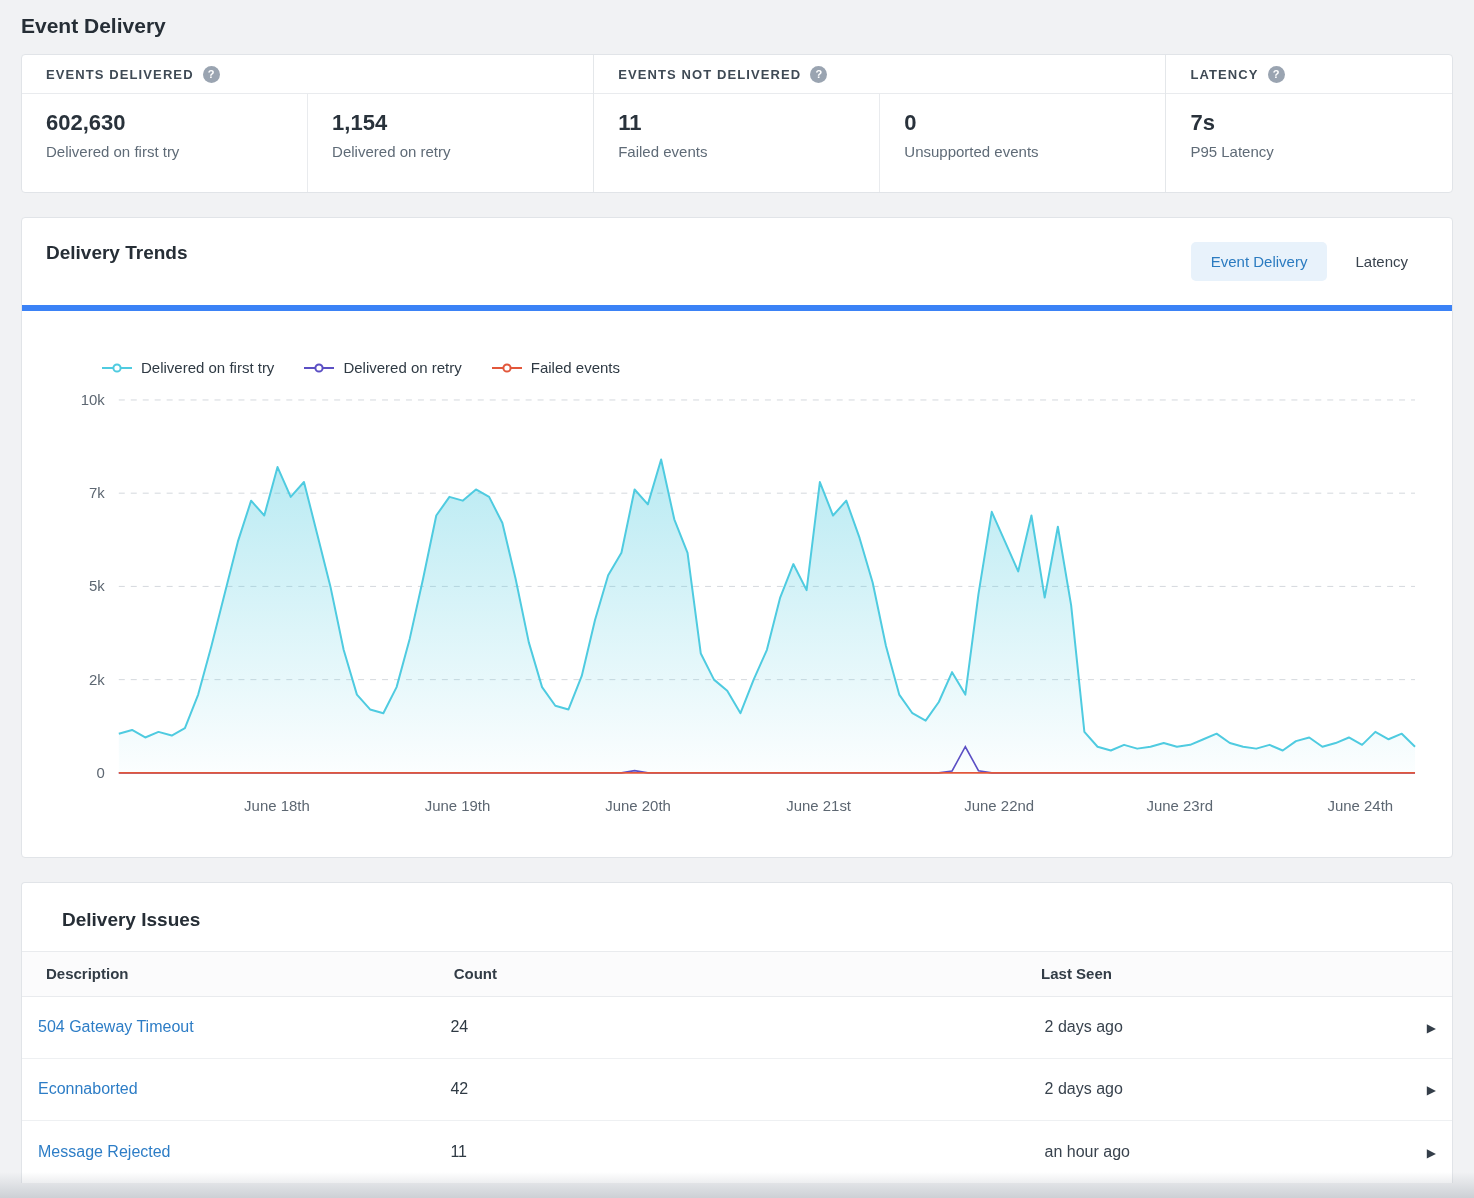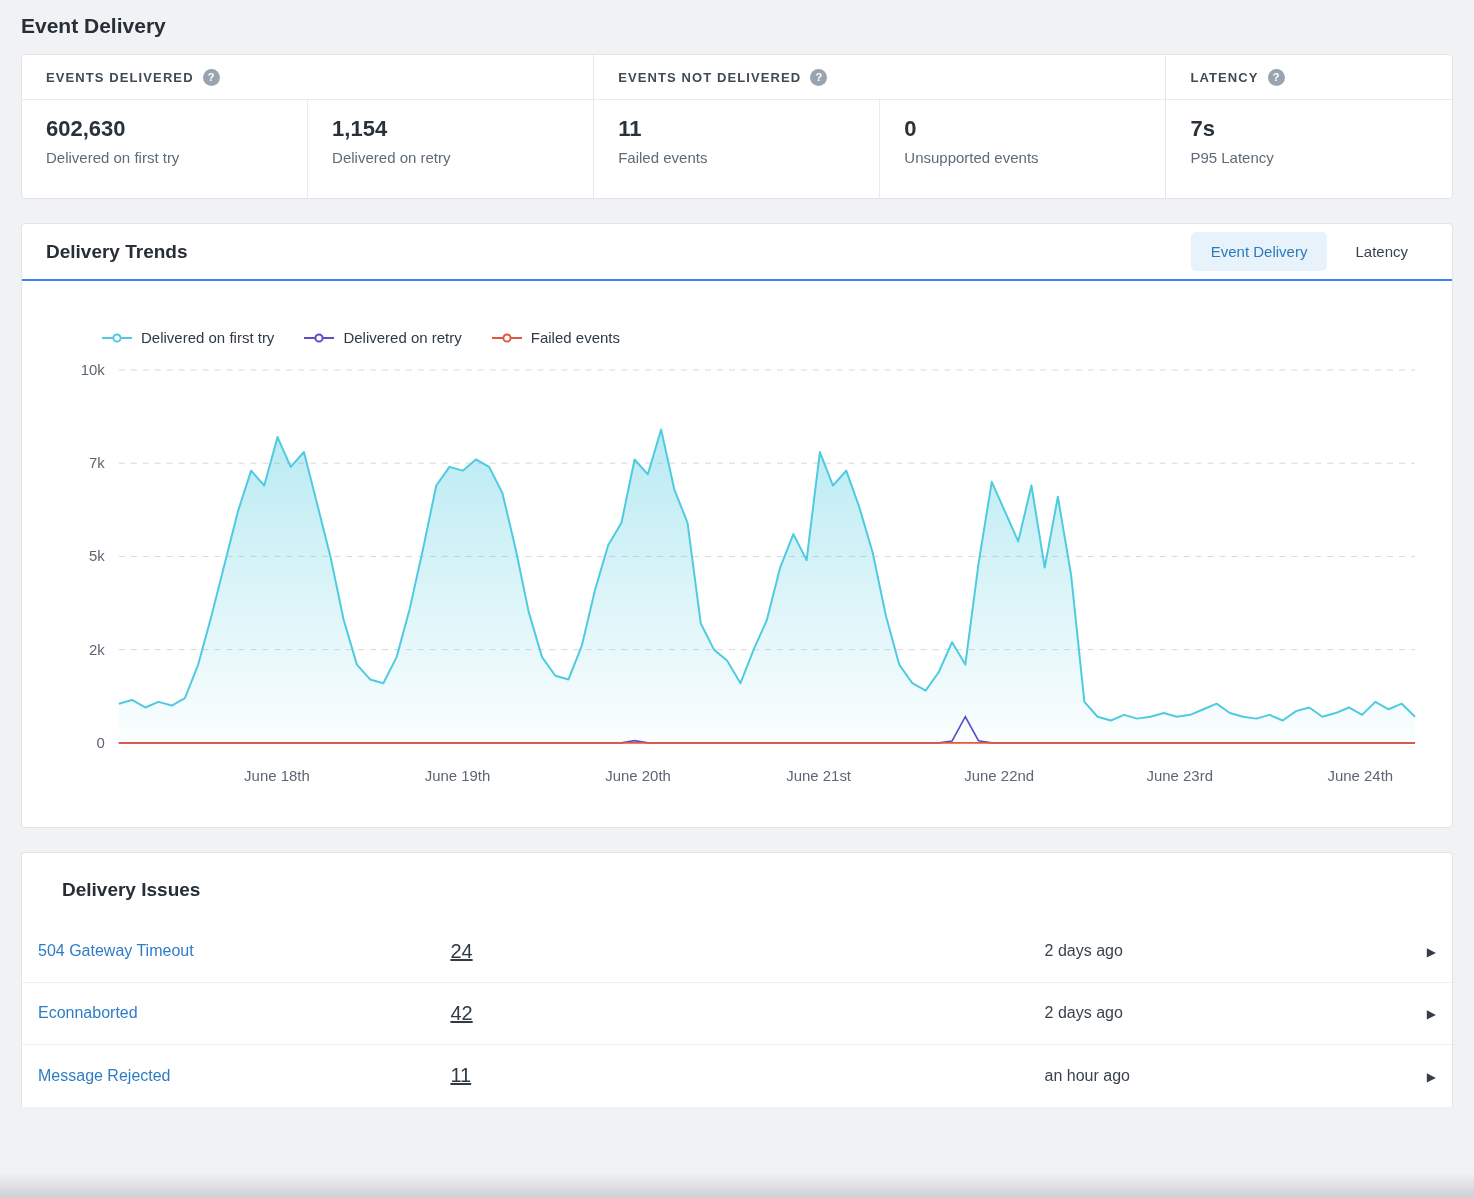--- a/index.html
+++ b/index.html
@@ -29,41 +29,41 @@
 
   
   .card {
     background: #fff; border: 1px solid #e1e4e8; border-radius: 4px;
   }
   .stats-card { display: flex; margin-bottom: 24px; }
   .stat-group { flex: 2; min-width: 0; }
   .stat-group + .stat-group { border-left: 1px solid #e4e7ea; }
   .stat-group.narrow { flex: 1; }
   .stat-group-header {
-    height: 45px; padding: 0 24px; border-bottom: 1px solid #e9ebee;
+    height: 39px; padding: 0 24px; border-bottom: 1px solid #e9ebee;
     display: flex; align-items: center; gap: 9px;
     font-size: 13px; font-weight: 700; letter-spacing: 1.1px; color: #3f4a55;
   }
   .help-icon {
     width: 17px; height: 17px; border-radius: 50%;
     background: #9aa4b1; color: #fff; font-size: 11px; font-weight: 700;
     display: inline-flex; align-items: center; justify-content: center;
     letter-spacing: 0; cursor: pointer; flex: 0 0 auto;
   }
   .stat-group-body { display: flex; }
   .metric { flex: 1; padding: 16px 24px 32px; min-width: 0; }
   .metric + .metric { border-left: 1px solid #e9ebee; }
   .metric-value { font-size: 22px; font-weight: 700; color: #29323b; margin-bottom: 7px; }
   .metric-label { font-size: 15px; color: #5f6b77; }
 
   
   .trends-card { margin-bottom: 24px; }
   .trends-header {
-    display: flex; justify-content: space-between; align-items: center;
-    padding: 8px 24px; min-height: 57px; border-bottom: 2px solid #3b82f6;
+    display: flex; justify-content: space-between; 
+    padding: 24px 24px; min-height: 57px; border-bottom: 6px solid #3b82f6;
   }
   .section-title { font-size: 19px; font-weight: 700; color: #262e36; }
   .tabs { display: flex; gap: 8px; align-items: center; }
   .tab {
     padding: 11px 20px; font-size: 15px; color: #39434e;
     border-radius: 5px; cursor: pointer; white-space: nowrap;
   }
   .tab.active { background: #e8f2fb; color: #2b7bc0; }
 
   .chart-wrap { padding: 48px 22px 34px; }
@@ -87,21 +87,21 @@
   .issues-row {
     display: flex; align-items: center; height: 62px; padding: 0 16px;
     border-bottom: 1px solid #eef0f2; background: #fff; cursor: pointer;
   }
   .issues-row:last-child { border-bottom: none; }
   .col-desc { width: 29.5%; min-width: 0; }
   .col-count { width: 42.5%; min-width: 0; }
   .col-last { flex: 1; min-width: 0; }
   .col-chev { width: 26px; text-align: right; }
   .issue-link { color: #2d7dc6; font-size: 16px; text-decoration: none; cursor: pointer; }
-  .issue-count { font-size: 20px; color: #2f3a44; text-decoration: underline; }
+  .issue-count { font-size: 16px; color: #2f3a44; }
   .issue-last { font-size: 16px; color: #39434e; }
   .row-chevron { font-size: 12px; color: #343e49; }
 
   .bottom-fade {
     position: absolute; left: 0; right: 0; bottom: 0; height: 26px;
     background: linear-gradient(to top, rgba(168,174,182,0.5), rgba(168,174,182,0));
     pointer-events: none;
   }
 </style>
 </head>
@@ -226,20 +226,26 @@
           <path d="M75.0 350.7 L88.3 347.0 L101.5 354.5 L114.8 348.9 L128.1 352.6 L141.3 345.1 L154.6 311.5 L167.9 262.8 L181.1 210.5 L194.4 158.1 L207.7 117.0 L220.9 131.9 L234.2 83.3 L247.4 113.2 L260.7 98.3 L274.0 150.6 L287.2 203.0 L300.5 266.6 L313.8 311.5 L327.0 326.4 L340.3 330.2 L353.6 304.0 L366.8 255.4 L380.1 195.5 L393.4 131.9 L406.6 113.2 L419.9 117.0 L433.2 105.8 L446.4 113.2 L459.7 139.4 L473.0 195.5 L486.2 259.1 L499.5 304.0 L512.8 322.7 L526.0 326.4 L539.3 292.8 L552.6 236.7 L565.8 191.8 L579.1 169.3 L592.3 105.8 L605.6 120.7 L618.9 75.8 L632.1 135.7 L645.4 169.3 L658.7 270.3 L671.9 296.5 L685.2 307.7 L698.5 330.2 L711.7 296.5 L725.0 266.6 L738.3 214.2 L751.5 180.6 L764.8 206.7 L778.1 98.3 L791.3 131.9 L804.6 117.0 L817.9 154.4 L831.1 199.3 L844.4 262.8 L857.7 311.5 L870.9 330.2 L884.2 337.6 L897.4 318.9 L910.7 289.0 L924.0 311.5 L937.2 210.5 L950.5 128.2 L963.8 158.1 L977.0 188.0 L990.3 131.9 L1003.6 214.2 L1016.8 143.2 L1030.1 221.7 L1043.4 348.9 L1056.6 363.8 L1069.9 367.6 L1083.2 361.9 L1096.4 365.7 L1109.7 363.8 L1123.0 360.1 L1136.2 363.8 L1149.5 361.9 L1162.8 356.3 L1176.0 350.7 L1189.3 360.1 L1202.6 363.8 L1215.8 365.7 L1229.1 361.9 L1242.3 367.6 L1255.6 358.2 L1268.9 354.5 L1282.1 363.8 L1295.4 360.1 L1308.7 354.5 L1321.9 361.9 L1335.2 348.9 L1348.5 356.3 L1361.7 350.7 L1375.0 363.8" fill="none" stroke="#4fcbe0" stroke-width="2" stroke-linejoin="round"></path>
         </svg>
     </div>
   </section>
 
   <section class="card issues-card">
     <div class="issues-title-row">
       <div class="section-title">Delivery Issues</div>
     </div>
 
+    <div class="issues-head">
+      <div class="col-desc">Description</div>
+      <div class="col-count">Count</div>
+      <div class="col-last">Last Seen</div>
+      <div class="col-chev"></div>
+    </div>
 
     <div class="issues-row">
       <div class="col-desc"><a class="issue-link">504 Gateway Timeout</a></div>
       <div class="col-count"><span class="issue-count">24</span></div>
       <div class="col-last"><span class="issue-last">2 days ago</span></div>
       <div class="col-chev"><span class="row-chevron">▶</span></div>
     </div>
 
     <div class="issues-row">
       <div class="col-desc"><a class="issue-link">Econnaborted</a></div>

